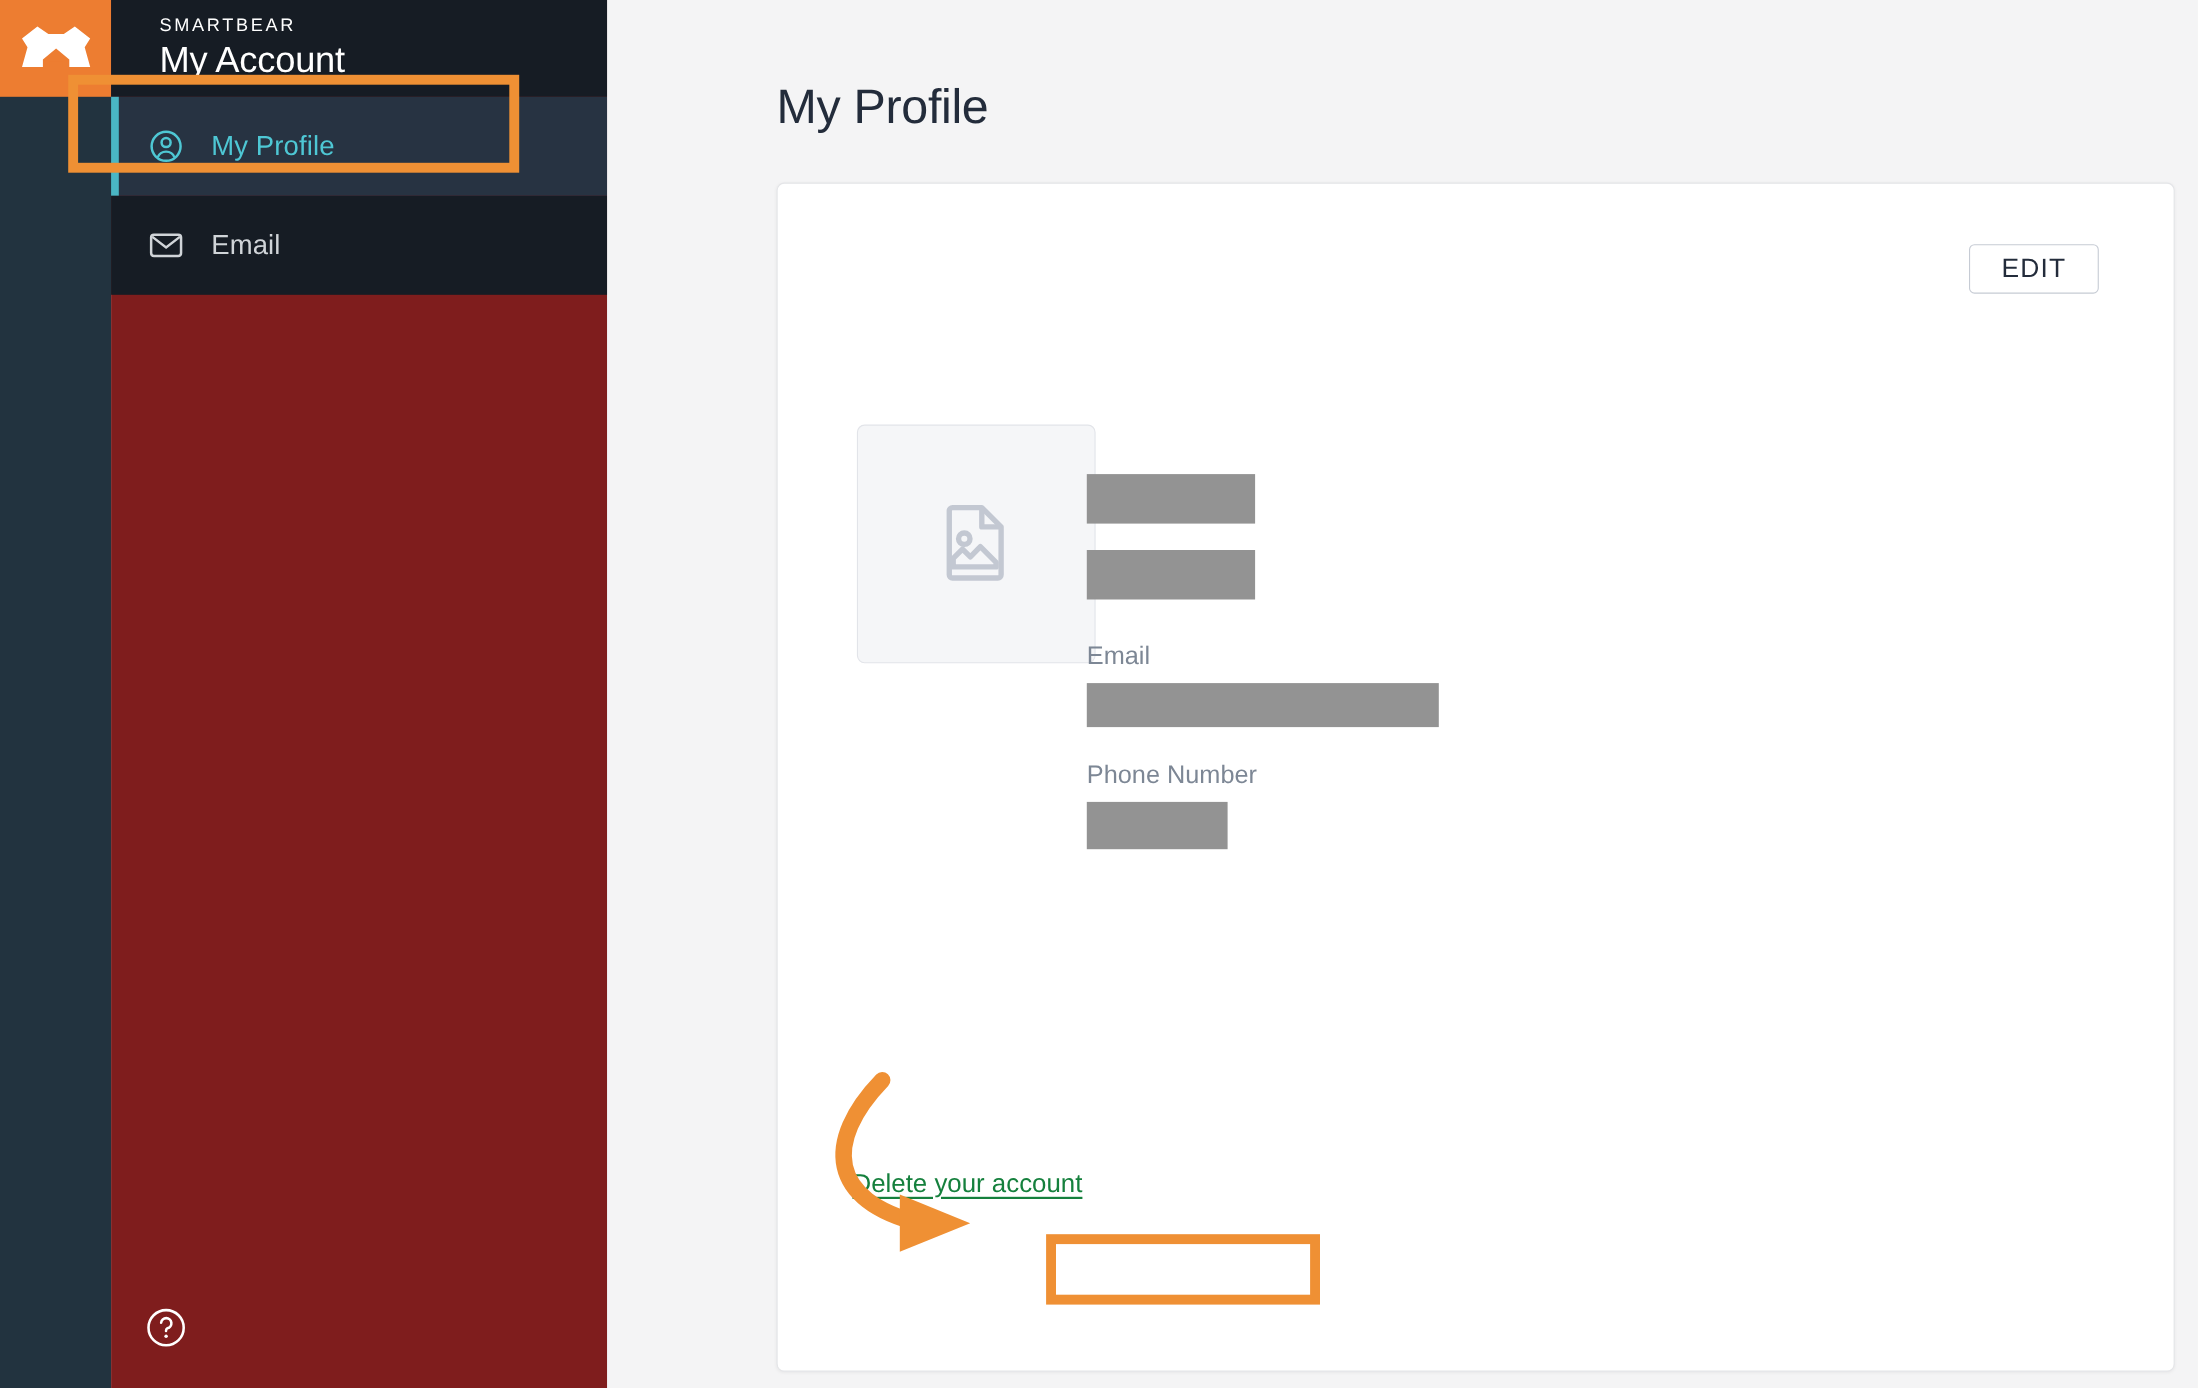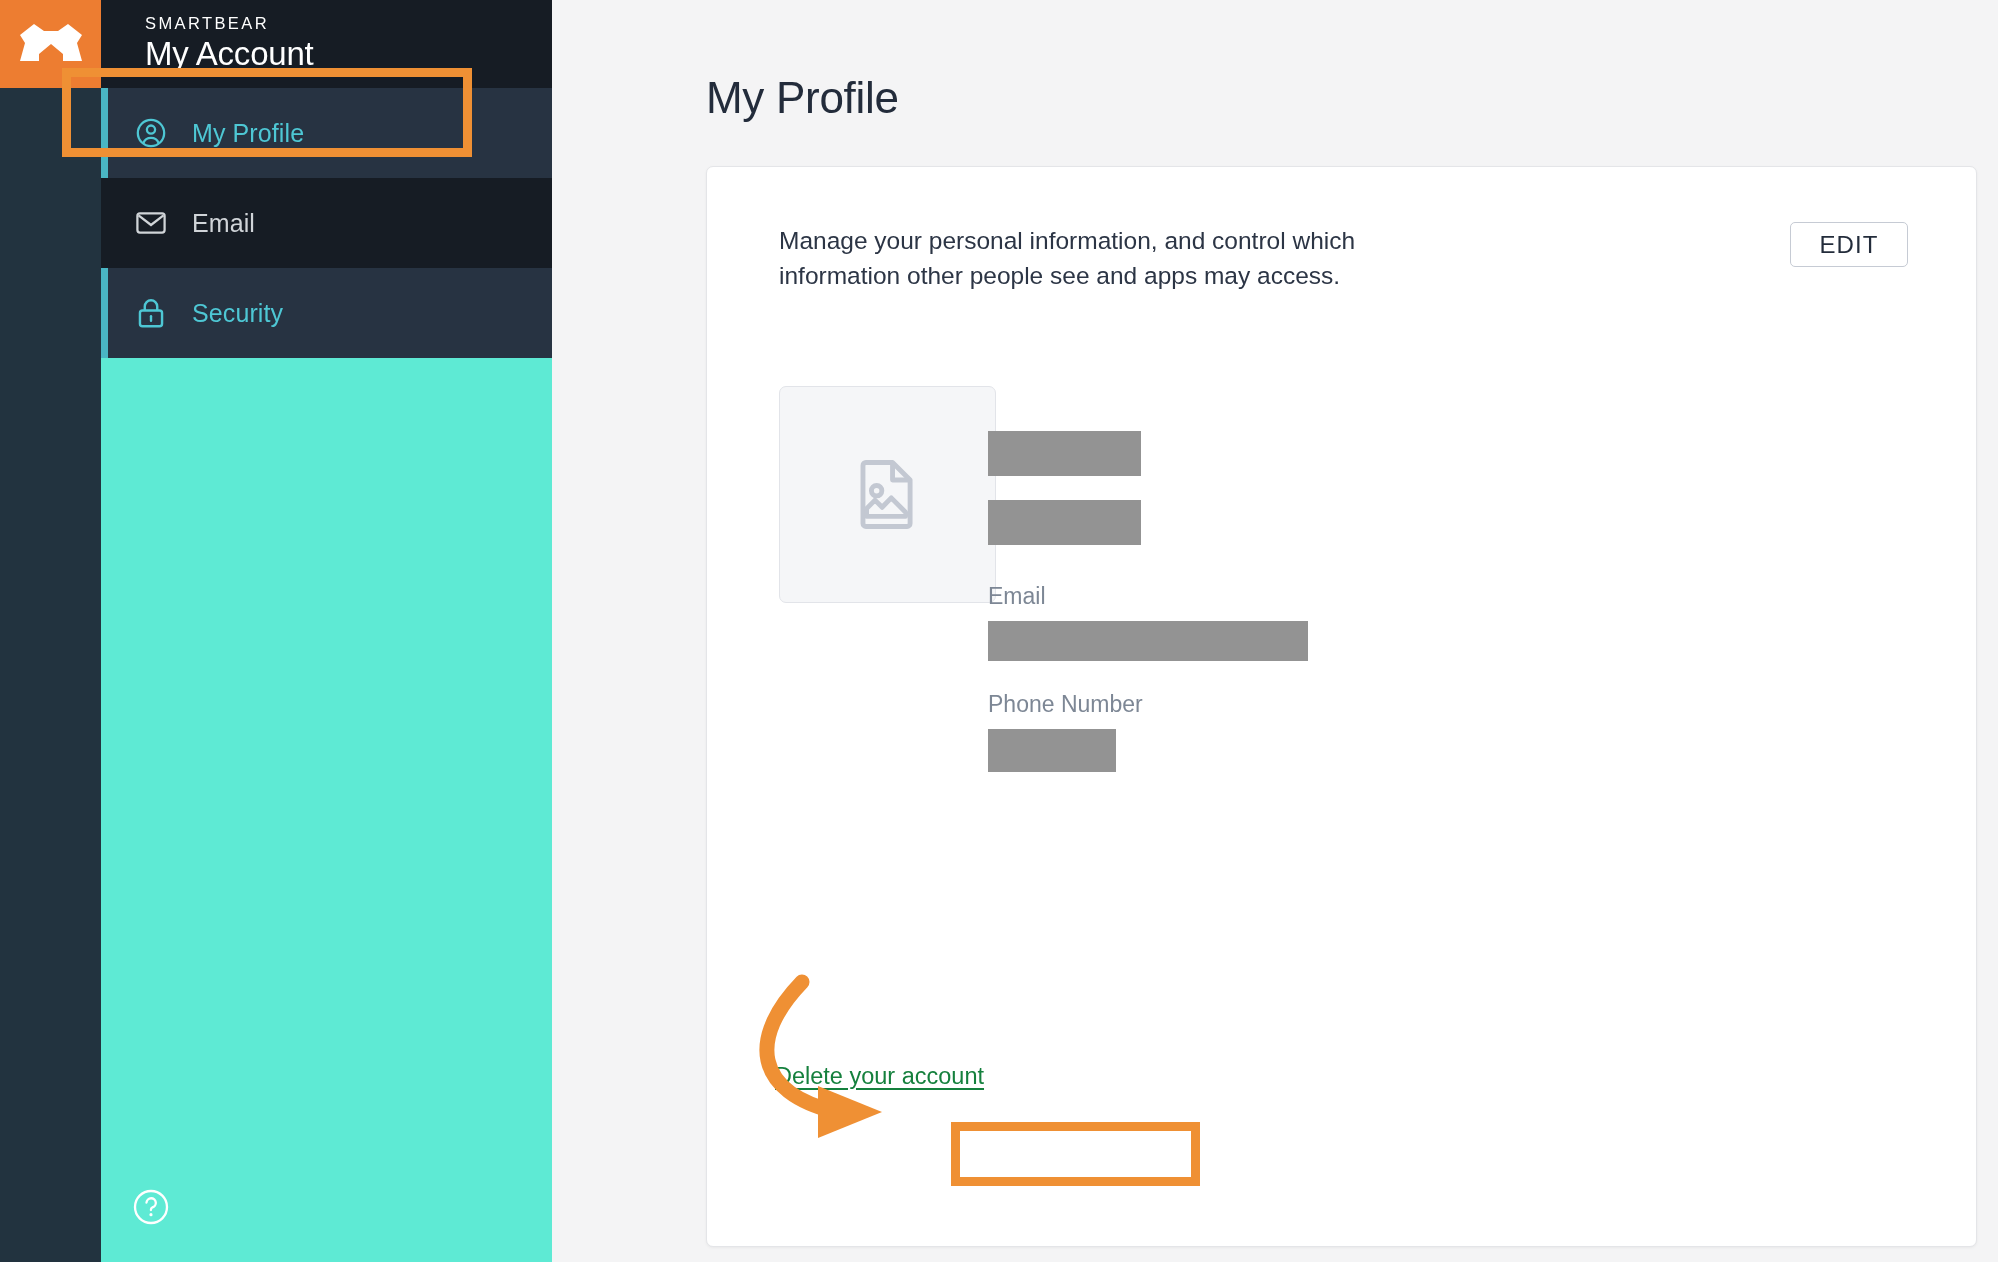--- a/index.html
+++ b/index.html
@@ -40,21 +40,21 @@
     justify-content: center;
   }
   .logo-tile svg { display: block; }
 
   
   .sidebar {
     position: absolute;
     left: 101px; top: 0;
     width: 451px;
     height: 1262px;
-    background: #5eead4;
+    background: #7f1d1d;
   }
 
   .sidebar-header {
     height: 88px;
     padding-left: 44px;
     display: flex;
     flex-direction: column;
     justify-content: center;
     background: #161c24;
   }
@@ -276,30 +276,20 @@
       <div class="nav-item">
         <span class="nav-icon">
           <svg width="34" height="34" viewBox="0 0 24 24" fill="none" stroke="#d0d4d8" stroke-width="1.6">
             <rect x="2.4" y="5.2" width="19.2" height="13.6" rx="1.8"></rect>
             <path d="M3.2 6.6 L12 13.4 L20.8 6.6"></path>
           </svg>
         </span>
         <span class="nav-label">Email</span>
       </div>
 
-      <div class="nav-item selected">
-        <span class="nav-icon">
-          <svg width="34" height="34" viewBox="0 0 24 24" fill="none" stroke="#4ec7d4" stroke-width="1.7">
-            <rect x="4.2" y="10.2" width="15.6" height="11.2" rx="1.8"></rect>
-            <path d="M7.6 10.2 V7.4 a4.4 4.4 0 0 1 8.8 0 V10.2"></path>
-            <path d="M12 14.3 v3.2" stroke-linecap="round"></path>
-          </svg>
-        </span>
-        <span class="nav-label">Security</span>
-      </div>
 
     </div>
 
     <div class="help-btn">
       <span>
         <svg width="40" height="40" viewBox="0 0 24 24" fill="none" stroke="#ffffff" stroke-width="1.4">
           <circle cx="12" cy="12" r="9.6"></circle>
           <path d="M9.3 9.3 a2.8 2.8 0 1 1 3.4 3.0 c-0.7 0.25 -0.75 0.8 -0.75 1.5" stroke-linecap="round"></path>
           <circle cx="12" cy="16.6" r="0.95" fill="#ffffff" stroke="none"></circle>
         </svg>
@@ -307,21 +297,20 @@
     </div>
 
   </div>
 
   <div class="content">
 
     <div class="page-title">My Profile</div>
 
     <div class="card">
 
-      <div class="card-intro">Manage your personal information, and control which information other people see and apps may access.</div>
 
       <button class="edit-btn">EDIT</button>
 
       <div class="avatar-box">
         <span>
           <svg width="78" height="78" viewBox="0 0 24 24" fill="none" stroke="#c3c8d2" stroke-width="1.5" stroke-linejoin="round">
             <path d="M5.2 2.6 h8.2 L18.8 8.0 v13.4 a0.9 0.9 0 0 1 -0.9 0.9 H5.2 a0.9 0.9 0 0 1 -0.9 -0.9 V3.5 a0.9 0.9 0 0 1 0.9 -0.9 z"></path>
             <path d="M13.4 2.6 v5.4 h5.4"></path>
             <circle cx="8.5" cy="11.3" r="1.6"></circle>
             <path d="M5.4 19.2 v-2.4 l2.6 -2.6 l2.2 2.2 l2.8 -2.9 l4.4 4.4 v1.3 z"></path>

